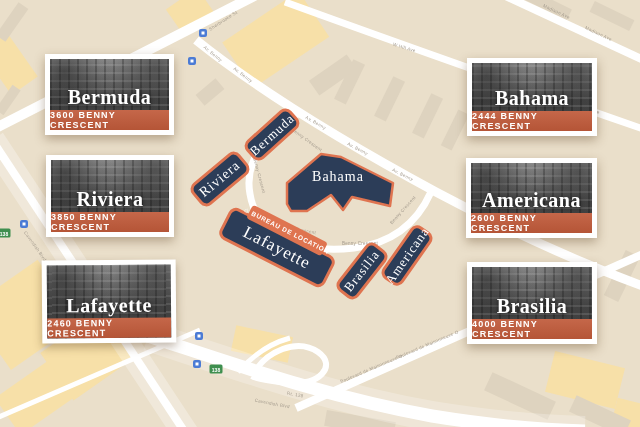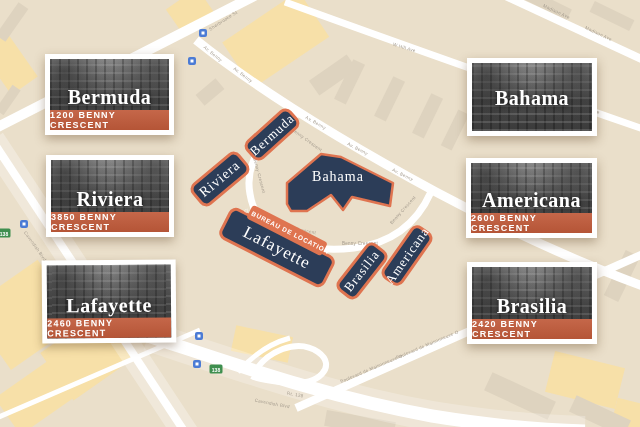--- a/index.html
+++ b/index.html
@@ -171,47 +171,48 @@
   </div>
 
   <div class="bureau" style="left:245px;top:223px;width:84px;height:15px;transform:rotate(27deg);">
     <span class="hicon">⌂</span>
     <span>BUREAU DE LOCATION</span>
   </div>
 
   <div class="card" style="left:45px;top:54px;width:129px;height:81px;">
     <div class="photo">
       <div class="name">Bermuda</div>
-      <div class="addr">1200 BENNY CRESCENT</div>
+      <div class="addr">3600 BENNY CRESCENT</div>
     </div>
   </div>
   <div class="card" style="left:46px;top:155px;width:128px;height:82px;">
     <div class="photo">
       <div class="name">Riviera</div>
       <div class="addr">3850 BENNY CRESCENT</div>
     </div>
   </div>
   <div class="card" style="left:42px;top:260px;width:134px;height:83px;transform:rotate(-0.5deg);">
     <div class="photo">
       <div class="name">Lafayette</div>
       <div class="addr">2460 BENNY CRESCENT</div>
     </div>
   </div>
 
   <div class="card" style="left:467px;top:58px;width:130px;height:78px;">
     <div class="photo">
       <div class="name">Bahama</div>
+      <div class="addr">2444 BENNY CRESCENT</div>
     </div>
   </div>
   <div class="card" style="left:466px;top:158px;width:131px;height:80px;">
     <div class="photo">
       <div class="name">Americana</div>
       <div class="addr">2600 BENNY CRESCENT</div>
     </div>
   </div>
   <div class="card" style="left:467px;top:262px;width:130px;height:82px;">
     <div class="photo">
       <div class="name">Brasilia</div>
-      <div class="addr">2420 BENNY CRESCENT</div>
+      <div class="addr">4000 BENNY CRESCENT</div>
     </div>
   </div>
 
 </div>
 
 </body></html>

